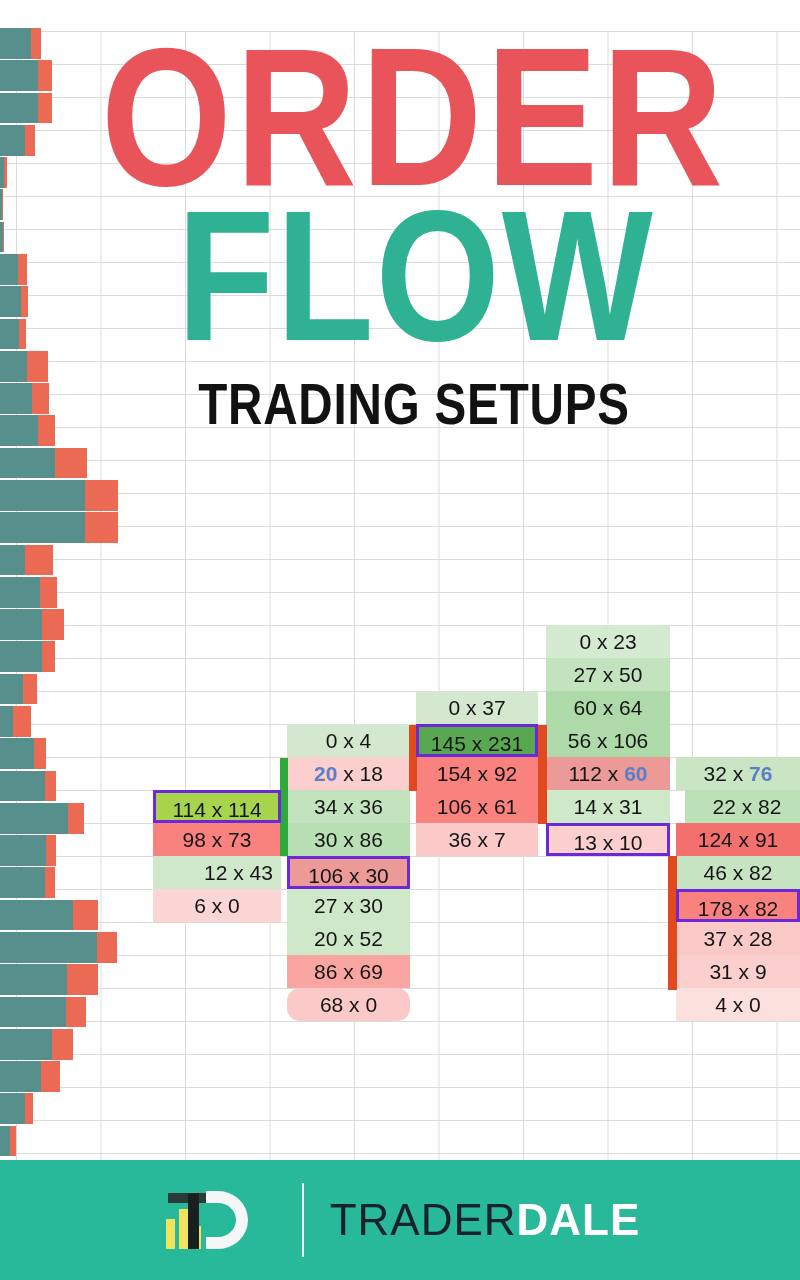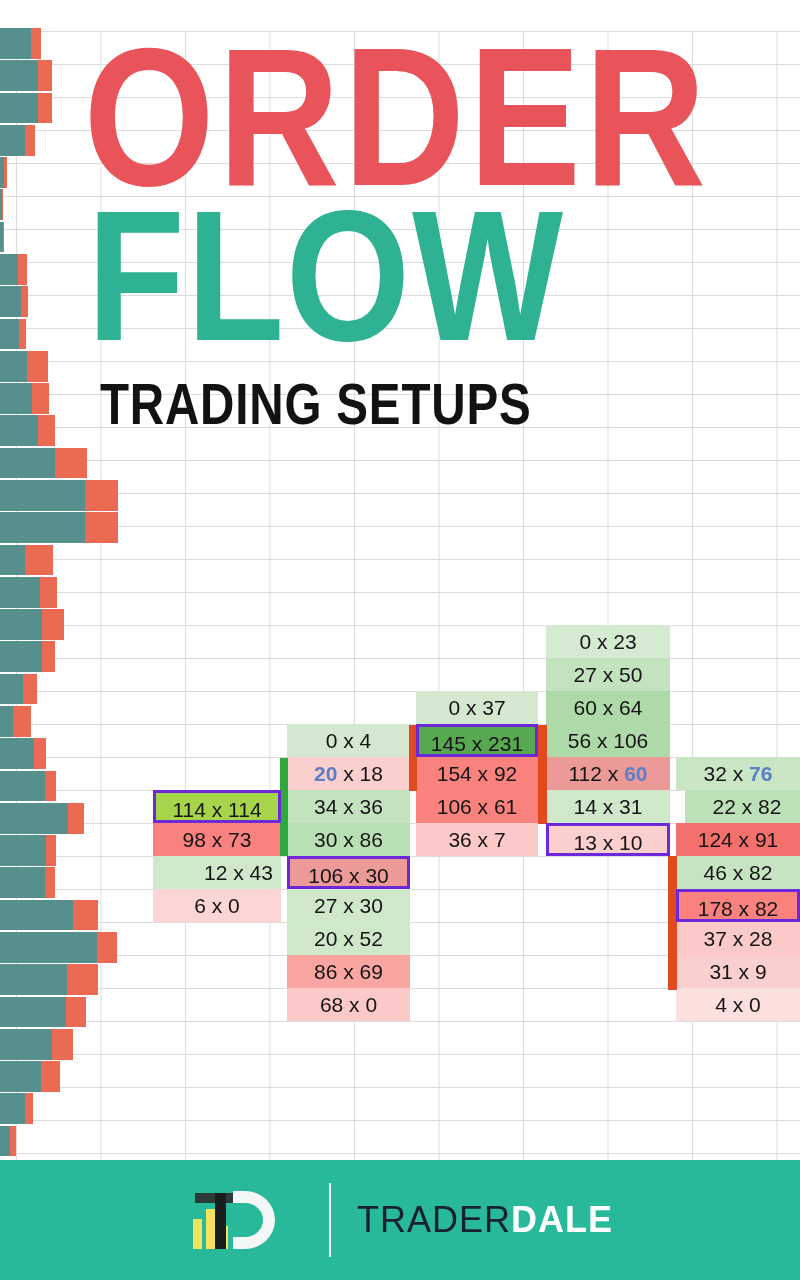--- a/index.html
+++ b/index.html
@@ -49,20 +49,21 @@
   .vp-sell {
     position: absolute; top: 0; height: 100%;
     background: #eb6a54;
   }
 
   
   #headline {
     position: absolute;
     left: 0; top: 28px;
     width: 800px;
+    text-align: center;
     pointer-events: none;
   }
   #title-order {
     font-family: "Liberation Sans Narrow", "Liberation Sans", sans-serif;
     font-weight: 700;
     font-size: 196px;
     line-height: 0.92;
     letter-spacing: 4px;
     color: #e9545b;
     transform: scaleX(0.86);
@@ -135,21 +136,21 @@
   }
   #logo-mark { width: 128px; height: 78px; flex: none; }
   #logo-divider {
     width: 2px; height: 74px;
     background: #eafcf6;
     margin: 0 26px 0 14px;
     flex: none;
   }
   #logo-text {
     font-family: "Liberation Sans", sans-serif;
-    font-size: 36px;
+    font-size: 44px;
     letter-spacing: 1px;
     white-space: nowrap;
   }
   #logo-trader { color: #17222a; font-weight: 400; }
   #logo-dale { color: #ffffff; font-weight: 700; }
 </style>
 </head>
 <body>
 
 <div id="poster">
@@ -314,21 +315,21 @@
       <div class="fp-cell" style="left: 416px; top: 790px; width: 122px; background: rgb(249, 130, 126);"><span>106</span><span> x </span><span>61</span></div>
       <div class="fp-cell" style="left: 416px; top: 823px; width: 122px; background: rgb(251, 202, 200);"><span>36</span><span> x </span><span>7</span></div>
       <div class="fp-cell" style="left: 287px; top: 724px; width: 123px; background: rgb(212, 232, 207);"><span>0</span><span> x </span><span>4</span></div>
       <div class="fp-cell" style="left: 287px; top: 757px; width: 123px; background: rgb(251, 207, 206);"><span class="hl">20</span><span> x </span><span>18</span></div>
       <div class="fp-cell" style="left: 287px; top: 790px; width: 123px; background: rgb(195, 227, 191);"><span>34</span><span> x </span><span>36</span></div>
       <div class="fp-cell" style="left: 287px; top: 823px; width: 123px; background: rgb(185, 223, 180);"><span>30</span><span> x </span><span>86</span></div>
       <div class="fp-cell boxed" style="left: 287px; top: 856px; width: 123px; background: rgb(235, 154, 152);"><span>106</span><span> x </span><span>30</span></div>
       <div class="fp-cell" style="left: 287px; top: 889px; width: 123px; background: rgb(207, 232, 202);"><span>27</span><span> x </span><span>30</span></div>
       <div class="fp-cell" style="left: 287px; top: 922px; width: 123px; background: rgb(207, 232, 202);"><span>20</span><span> x </span><span>52</span></div>
       <div class="fp-cell" style="left: 287px; top: 955px; width: 123px; background: rgb(249, 165, 162);"><span>86</span><span> x </span><span>69</span></div>
-      <div class="fp-cell" style="left: 287px; top: 988px; width: 123px; background: rgb(251, 202, 200);"><span>68</span><span> x </span><span>0</span></div>
+      <div class="fp-cell" style="left: 287px; top: 988px; width: 123px; background: rgb(251, 202, 200); border-radius: 13px;"><span>68</span><span> x </span><span>0</span></div>
       <div class="fp-cell boxed" style="left: 153px; top: 790px; width: 128px; background: rgb(166, 212, 74);"><span>114</span><span> x </span><span>114</span></div>
       <div class="fp-cell" style="left: 153px; top: 823px; width: 128px; background: rgb(249, 130, 126);"><span>98</span><span> x </span><span>73</span></div>
       <div class="fp-cell" style="left: 153px; top: 856px; width: 128px; background: rgb(207, 232, 202); padding-left: 43px;"><span>12</span><span> x </span><span>43</span></div>
       <div class="fp-cell" style="left: 153px; top: 889px; width: 128px; background: rgb(251, 214, 212);"><span>6</span><span> x </span><span>0</span></div>
       <div class="fp-cell" style="left: 676px; top: 757px; width: 124px; background: rgb(201, 229, 196);"><span>32</span><span> x </span><span class="hl">76</span></div>
       <div class="fp-cell" style="left: 676px; top: 790px; width: 124px; background: rgb(188, 224, 183); margin-left: 9px;"><span>22</span><span> x </span><span>82</span></div>
       <div class="fp-cell" style="left: 676px; top: 823px; width: 124px; background: rgb(244, 112, 108);"><span>124</span><span> x </span><span>91</span></div>
       <div class="fp-cell" style="left: 676px; top: 856px; width: 124px; background: rgb(198, 228, 193);"><span>46</span><span> x </span><span>82</span></div>
       <div class="fp-cell boxed" style="left: 676px; top: 889px; width: 124px; background: rgb(249, 130, 126);"><span>178</span><span> x </span><span>82</span></div>
       <div class="fp-cell" style="left: 676px; top: 922px; width: 124px; background: rgb(251, 202, 200);"><span>37</span><span> x </span><span>28</span></div>

